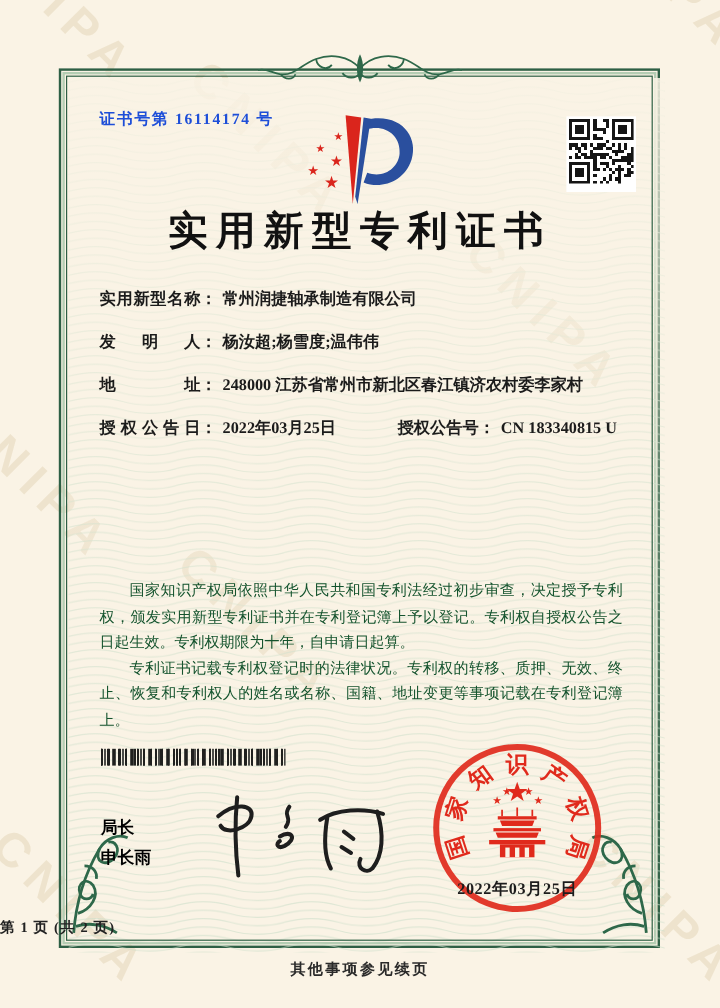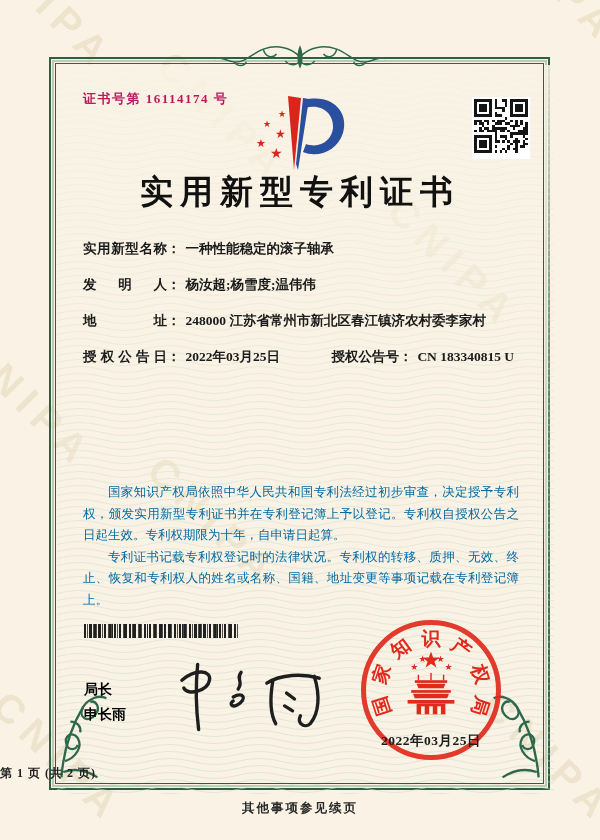--- a/index.html
+++ b/index.html
@@ -17,42 +17,42 @@
   .frame::before{content:"";position:absolute;inset:1px;border:2px solid #b4cdb3;}
   .frame::after{content:"";position:absolute;inset:4px;border:1px solid #2d5f44;}
   .pattern{position:absolute;inset:6px;z-index:0;}
 
   .orn{position:absolute;z-index:2;}
   .orn-top{left:212px;top:38px;width:176px;height:38px;}
   .orn-bl{left:56px;top:688px;width:54px;height:96px;}
   .orn-br{left:490px;top:688px;width:54px;height:96px;transform:scaleX(-1);}
 
   .certno{position:absolute;left:83px;top:90px;font-size:13px;font-weight:600;
-          letter-spacing:1.5px;color:#be185d;z-index:3;}
+          letter-spacing:1.5px;color:#1d4ed8;z-index:3;}
 
   .logo{position:absolute;left:248px;top:92px;width:110px;height:82px;z-index:3;}
   .logo .star{position:absolute;color:#da251c;line-height:1;}
 
   .qr{position:absolute;left:472px;top:97px;padding:2px;background:#fff;z-index:3;}
 
   .title{position:absolute;left:0;right:0;top:170px;text-align:center;
          font-size:33px;font-weight:700;letter-spacing:7px;color:#111;z-index:3;}
 
   .fields{position:absolute;left:83px;top:240px;width:440px;z-index:3;}
   .frow{height:22px;margin-bottom:14px;font-size:13.5px;font-weight:600;color:#1b1b1b;
         white-space:nowrap;}
   .flabel{display:inline-block;width:84px;text-align:justify;text-align-last:justify;vertical-align:top;}
   .fsep{display:inline-block;}
   .fval{margin-left:5px;}
   .fgroup{display:inline-block;}
   .fgroup.first{width:245px;}
   .flabel.auto{width:auto;text-align-last:auto;}
 
   .paras{position:absolute;left:83px;top:482px;width:436px;z-index:3;
-         font-size:12.5px;line-height:21.5px;color:#0369a1;text-align:justify;}
+         font-size:12.5px;line-height:21.5px;color:#14532d;text-align:justify;}
   .paras p{margin:0;text-indent:2em;}
 
   .barcode{position:absolute;left:84px;top:624px;width:154px;height:14px;z-index:3;
     background:
       repeating-linear-gradient(90deg,#20201e 0 2px,transparent 2px 5px),
       repeating-linear-gradient(90deg,#20201e 0 1px,transparent 1px 7px),
       repeating-linear-gradient(90deg,#4a4a46 0 1px,transparent 1px 3px);}
 
   .signer{position:absolute;left:84px;top:677px;z-index:3;
           font-family:"Liberation Sans","DejaVu Sans",sans-serif;
@@ -287,21 +287,21 @@
         <rect x="10" y="20" width="1" height="1"></rect>
         <rect x="12" y="20" width="1" height="1"></rect>
         <rect x="16" y="20" width="1" height="1"></rect>
       </svg>
   </div>
 
   <div class="title">实用新型专利证书</div>
 
   <div class="fields">
     <div class="frow">
-      <span class="flabel">实用新型名称</span><span class="fsep">：</span><span class="fval">一种性能稳定的滚子轴承</span>
+      <span class="flabel">实用新型名称</span><span class="fsep">：</span><span class="fval">常州润捷轴承制造有限公司</span>
     </div>
     <div class="frow">
       <span class="flabel">发明人</span><span class="fsep">：</span><span class="fval">杨汝超;杨雪度;温伟伟</span>
     </div>
     <div class="frow">
       <span class="flabel">地址</span><span class="fsep">：</span><span class="fval">248000 江苏省常州市新北区春江镇济农村委李家村</span>
     </div>
     <div class="frow">
       <span class="fgroup first">
         <span class="flabel">授权公告日</span><span class="fsep">：</span><span class="fval">2022年03月25日</span>

